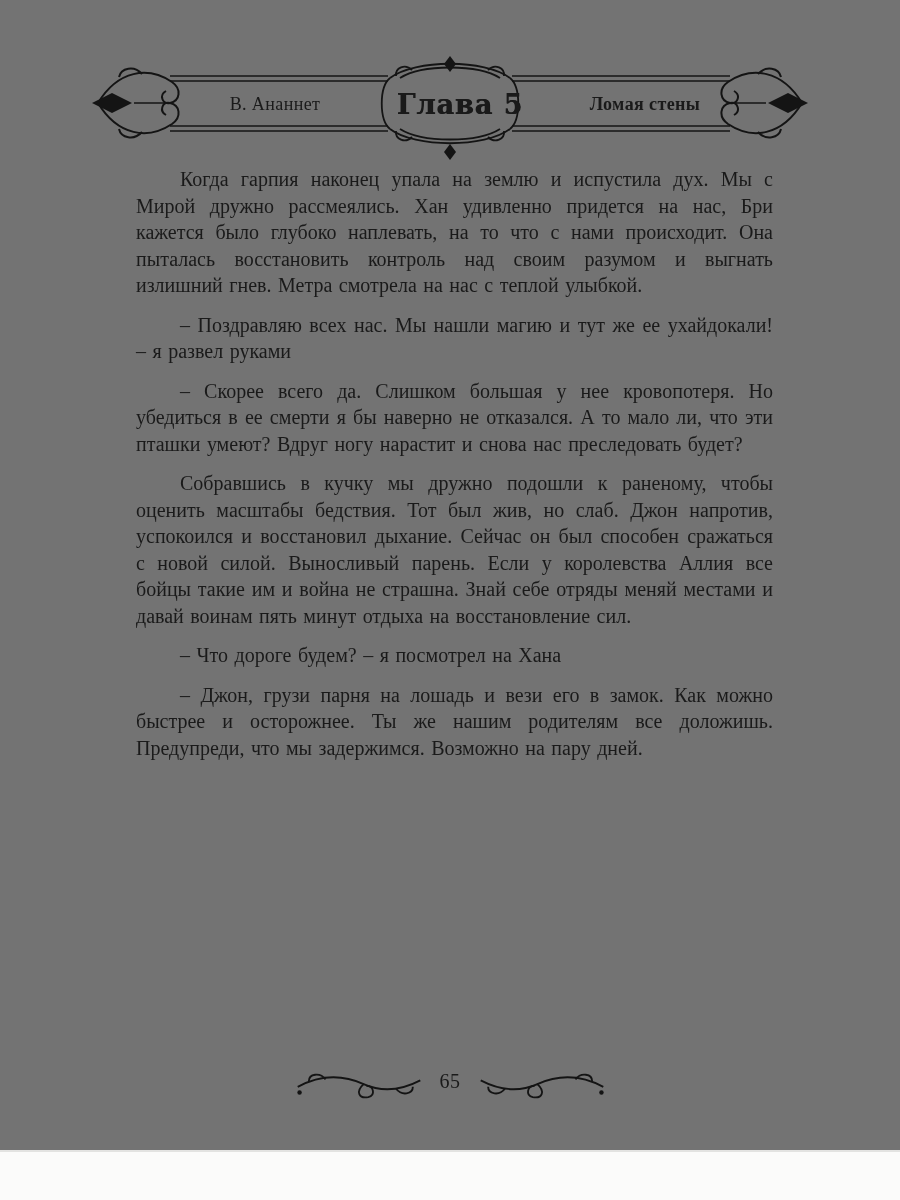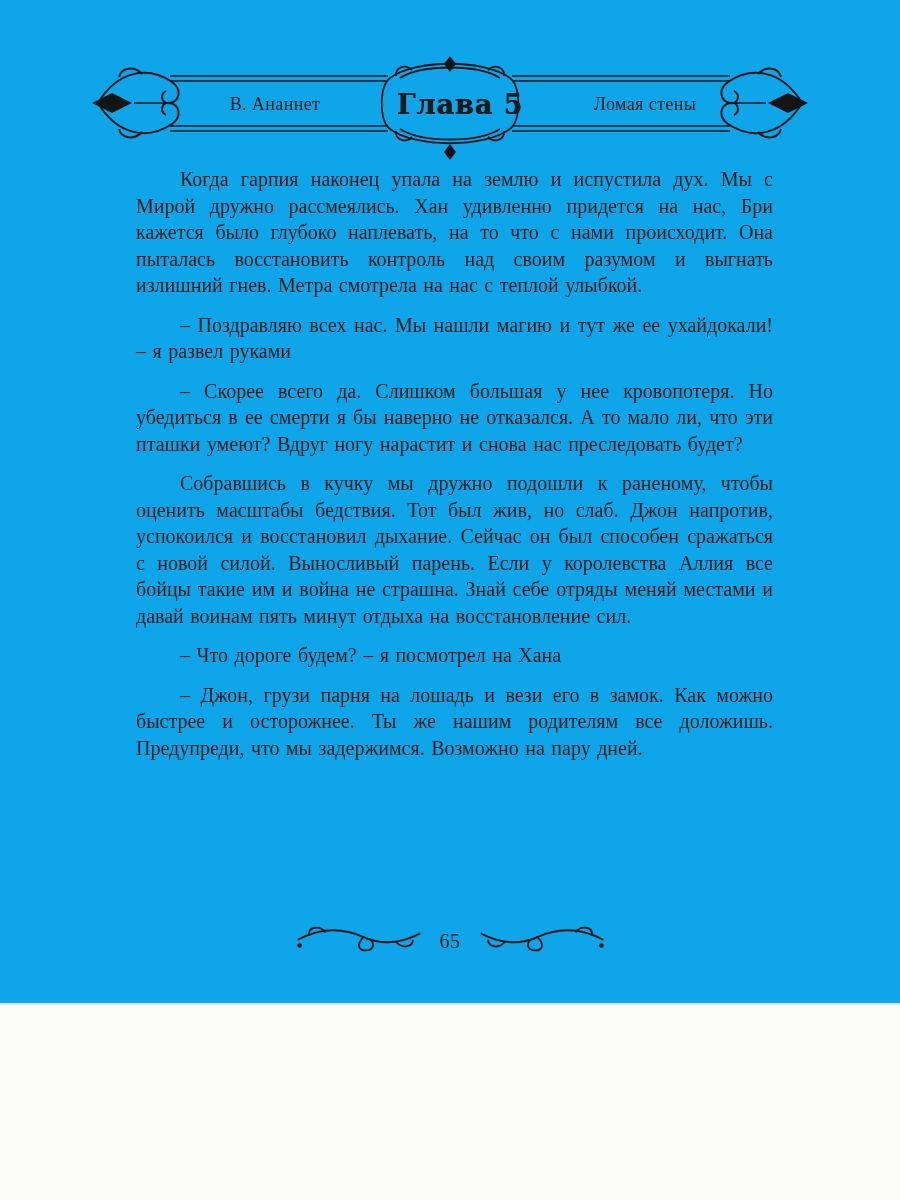--- a/index.html
+++ b/index.html
@@ -5,22 +5,22 @@
   * { margin: 0; padding: 0; box-sizing: border-box; }
   html, body { width: 900px; }
   body {
     background: #fbfbfa;
     font-family: "Liberation Serif", "DejaVu Serif", serif;
     color: #1a1a1a;
   }
   .page {
     position: relative;
     width: 900px;
-    height: 1005px;
-    background: #0ea5e9;
+    height: 1152px;
+    background: #737373;
     overflow: hidden;
     border-bottom: 2px solid #e3e3e1;
   }
 
   
   .chapter-header {
     position: absolute;
     top: 56px;
     left: 90px;
     width: 720px;
@@ -55,20 +55,21 @@
     font-size: 27px;
     font-weight: bold;
     letter-spacing: 1px;
     text-shadow: 0.6px 0 currentColor;
     white-space: nowrap;
   }
   .running-section {
     flex: 1;
     text-align: center;
     padding-right: 60px;
+    font-weight: bold;
   }
 
   
   .body-text {
     position: absolute;
     top: 166px;
     left: 136px;
     width: 637px;
   }
   .body-text p {
@@ -81,21 +82,21 @@
   }
 
   
   .page-footer {
     position: absolute;
     bottom: 50px;
     left: 0;
     width: 100%;
     display: flex;
     justify-content: center;
-    align-items: flex-end;
+    align-items: flex-start;
     gap: 16px;
   }
   .page-number {
     font-size: 20px;
     letter-spacing: 0.5px;
   }
   .flourish { display: block; }
   .flourish.mirrored { transform: scaleX(-1); }
 </style>
 </head>

